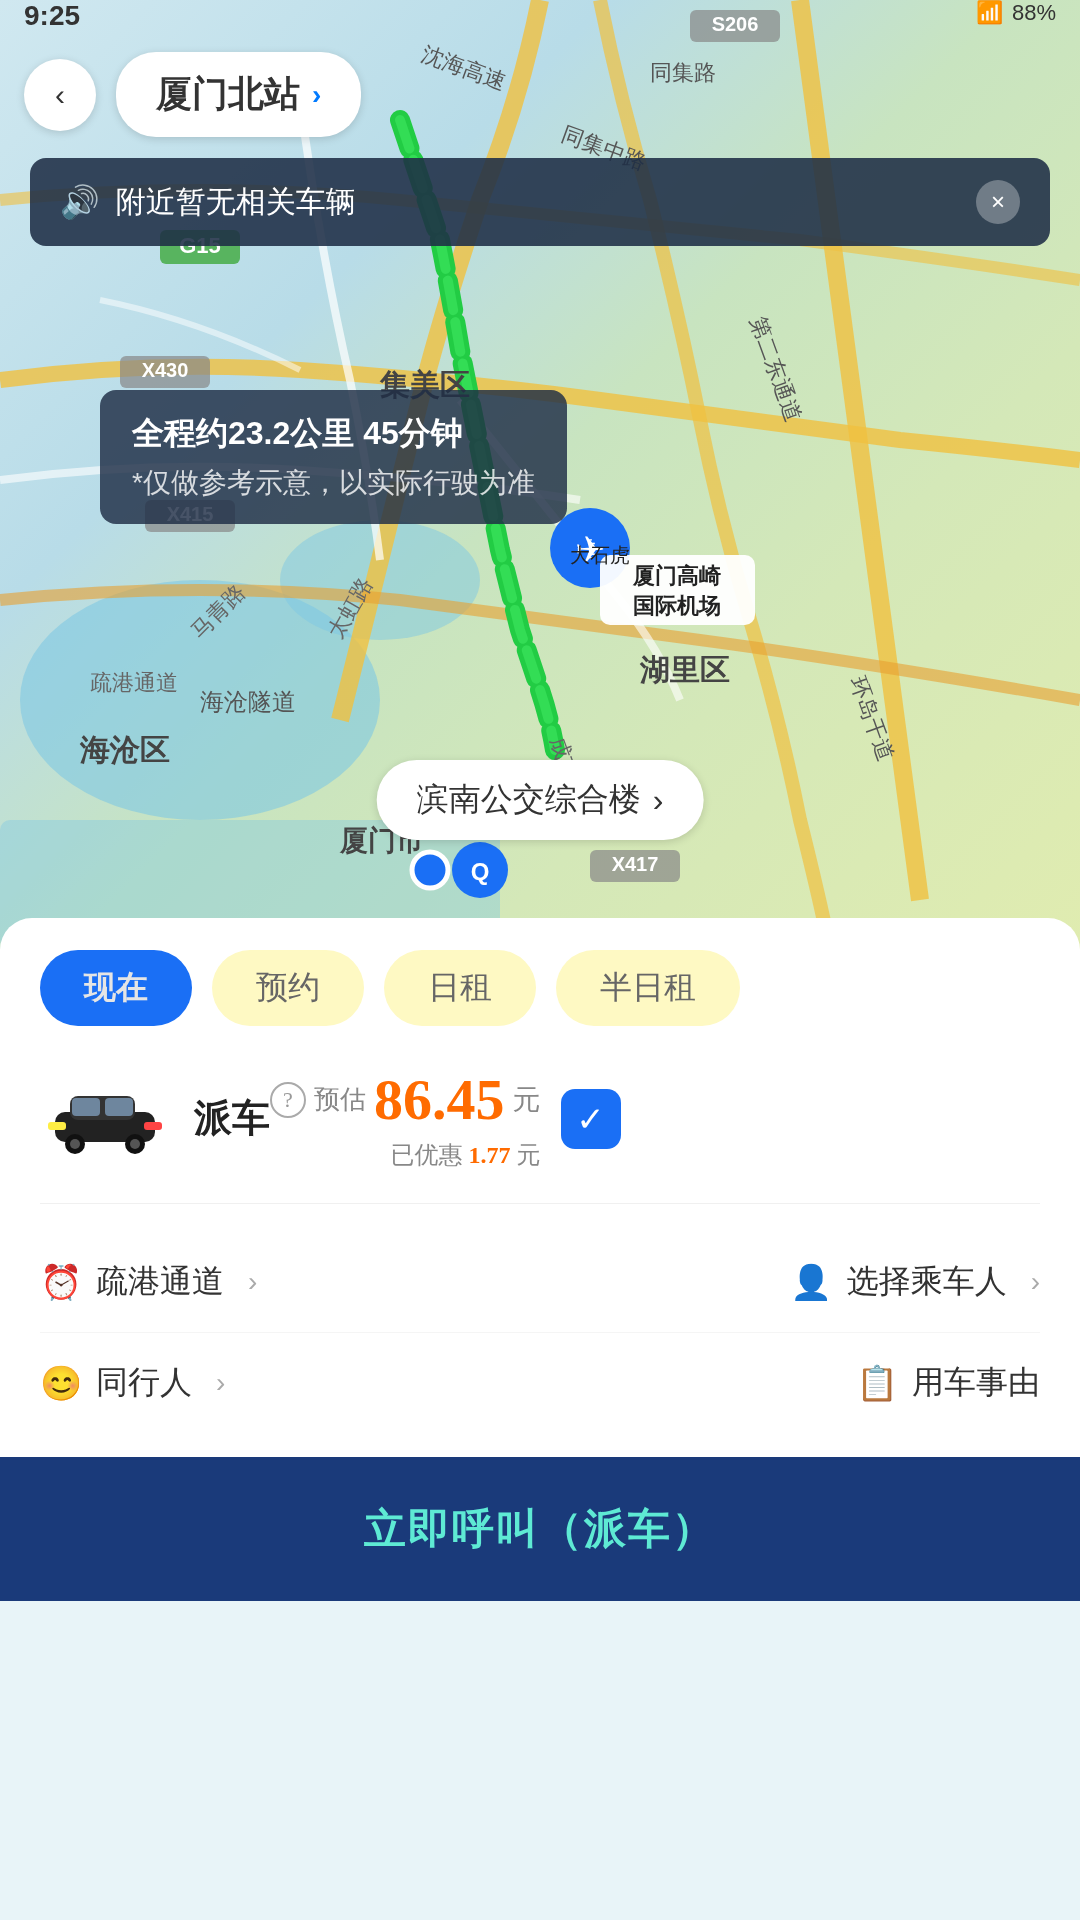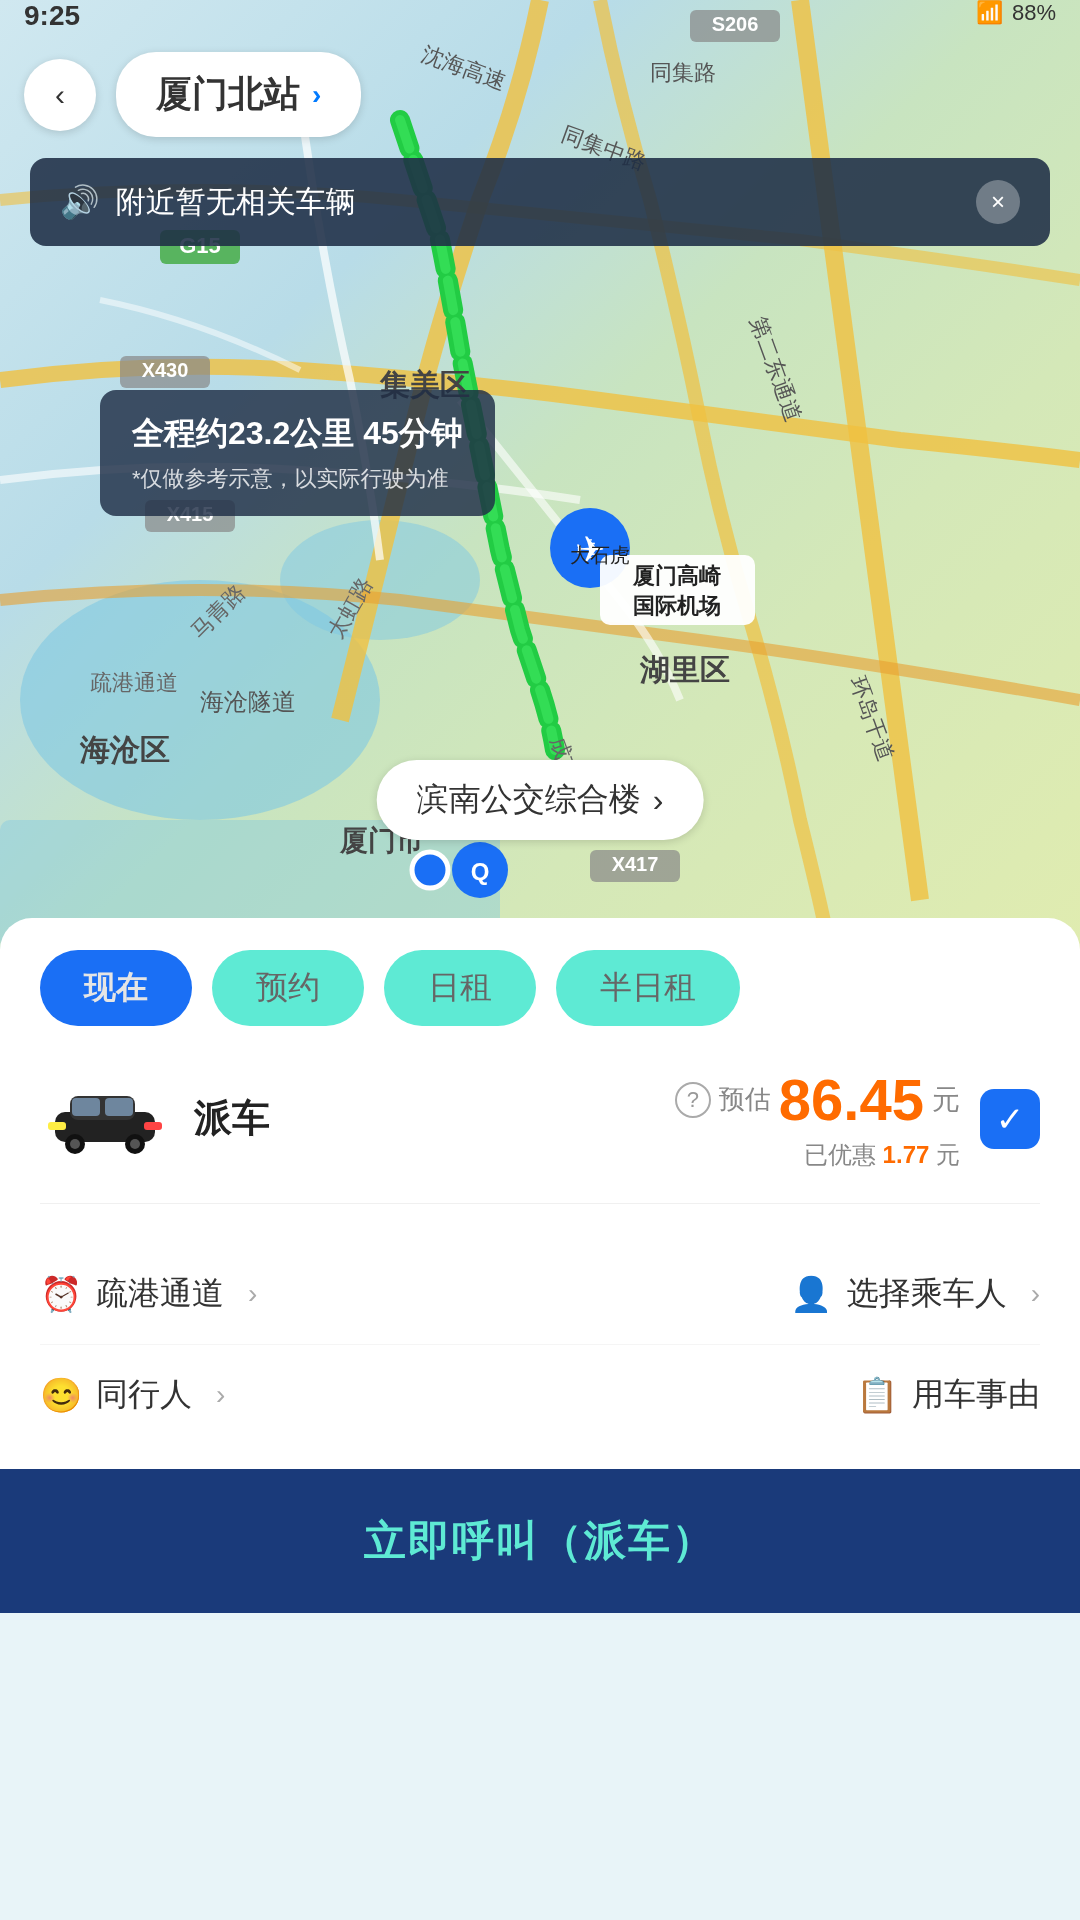--- a/index.html
+++ b/index.html
@@ -143,21 +143,21 @@
       padding: 22px 32px;
       z-index: 15;
       color: white;
     }
     .route-main {
       font-size: 32px;
       font-weight: 600;
       margin-bottom: 8px;
     }
     .route-note {
-      font-size: 22px;
+      font-size: 28px;
       color: rgba(255,255,255,0.8);
     }
 
     
     .dest-lower-pill {
       position: absolute;
       bottom: 110px;
       left: 50%;
       transform: translateX(-50%);
       background: white;
@@ -199,36 +199,36 @@
       gap: 20px;
       margin-bottom: 40px;
     }
     .tab-item {
       padding: 16px 44px;
       border-radius: 40px;
       font-size: 32px;
       font-weight: 500;
       cursor: pointer;
       color: #666;
-      background: #5eead4;
+      background: #fef9c3;
     }
     .tab-item.active {
       background: #1a6ff5;
       color: #e5e5e5;
       font-weight: 600;
     }
 
     
     .car-option-row {
       display: flex;
       align-items: center;
-      justify-content: space-between;
-      margin-bottom: 40px;
+      margin-bottom: 28px;
       padding-bottom: 32px;
       border-bottom: 1px solid #f0f0f0;
+      font-family: Liberation Serif, serif;
     }
     .car-left {
       display: flex;
       align-items: center;
       gap: 24px;
     }
     .car-icon {
       width: 130px;
       height: 70px;
     }

